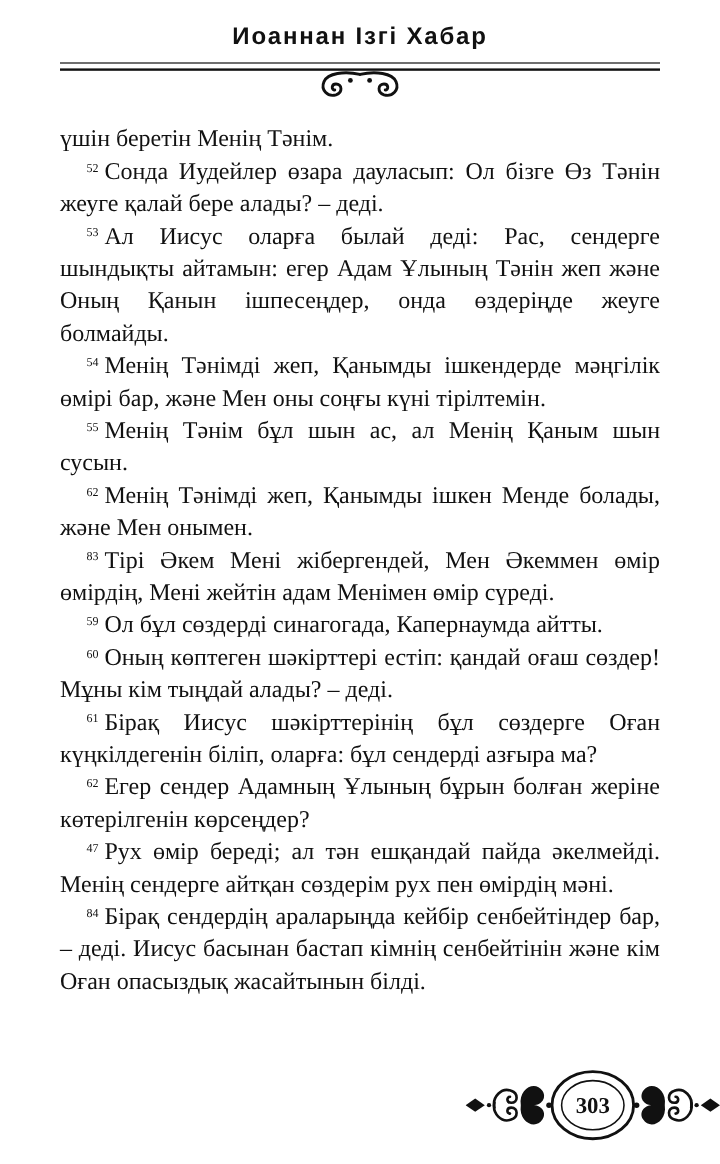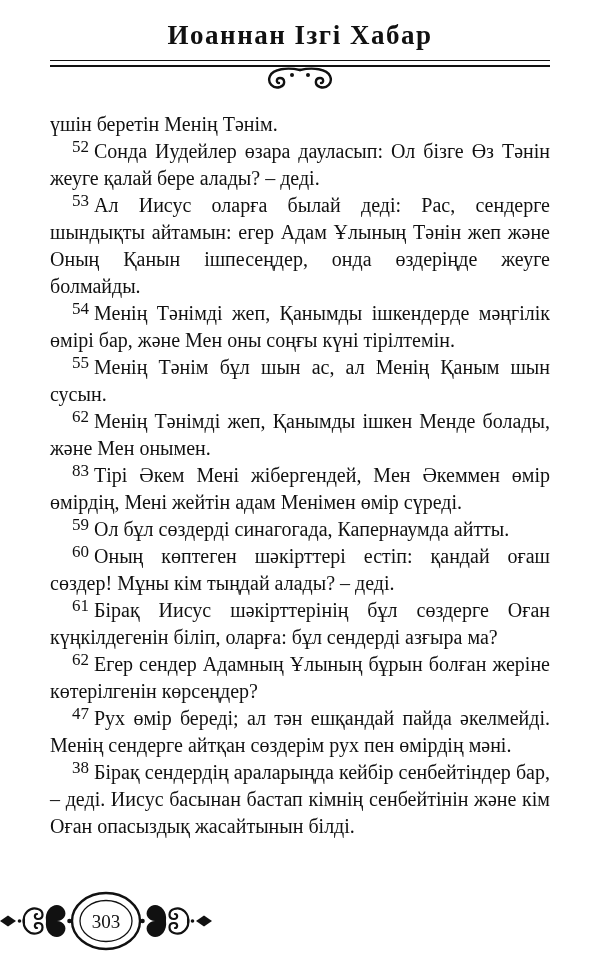--- a/index.html
+++ b/index.html
@@ -4,40 +4,40 @@
 <style>
   html,body{margin:0;padding:0;background:#ffffff;}
   .page{
     width:600px;height:970px;position:relative;overflow:hidden;
     background:#ffffff;color:#111111;box-sizing:border-box;
     padding:20px 50px 0 50px;
     font-family:"Liberation Serif", serif;
   }
   .title{
     margin:0 0 9px 0;text-align:center;
-    font-family:Liberation Serif, serif;font-weight:700;
-    font-size:27px;letter-spacing:1.5px;
+    font-family:Liberation Sans, sans-serif;font-weight:700;
+    font-size:20px;letter-spacing:1.5px;
   }
   .rule{
     border-top:1.5px solid #111;height:4px;border-bottom:2.5px solid #111;
   }
   .ornament-top{display:flex;justify-content:center;margin-top:0;height:24px;}
   .scripture{
     margin-top:20px;font-size:20px;line-height:27px;text-align:justify;
   }
   .scripture p{margin:0;}
   p.verse{text-indent:22px;}
   p.continuation{text-indent:0;font-family:Liberation Serif, serif;}
   sup.vnum{
-    font-size:17px;line-height:0;vertical-align:baseline;
+    font-size:10px;line-height:0;vertical-align:baseline;
     position:relative;top:-6px;margin-right:5px;
   }
   .footer{
     position:absolute;left:0;right:0;bottom:18px;
-    display:flex;justify-content:flex-start;
+    display:flex;justify-content:flex-end;font-weight:bold;
   }
   .cartouche-text{
     font-family:"Liberation Serif", serif;font-size:19px;fill:#111;
   }
 </style>
 </head>
 <body>
 
 <div class="page">
 
@@ -63,21 +63,21 @@
         <p class="verse"><sup class="vnum">53</sup><span>Ал Иисус оларға былай деді: Рас, сендерге шындықты айтамын: егер Адам Ұлының Тәнін жеп және Оның Қанын ішпесеңдер, онда өздеріңде жеуге болмайды.</span></p>
         <p class="verse"><sup class="vnum">54</sup><span>Менің Тәнімді жеп, Қанымды ішкендерде мәңгілік өмірі бар, және Мен оны соңғы күні тірілтемін.</span></p>
         <p class="verse"><sup class="vnum">55</sup><span>Менің Тәнім бұл шын ас, ал Менің Қаным шын сусын.</span></p>
         <p class="verse"><sup class="vnum">62</sup><span>Менің Тәнімді жеп, Қанымды ішкен Менде болады, және Мен онымен.</span></p>
         <p class="verse"><sup class="vnum">83</sup><span>Тірі Әкем Мені жібергендей, Мен Әкеммен өмір өмірдің, Мені жейтін адам Менімен өмір сүреді.</span></p>
         <p class="verse"><sup class="vnum">59</sup><span>Ол бұл сөздерді синагогада, Капернаумда айтты.</span></p>
         <p class="verse"><sup class="vnum">60</sup><span>Оның көптеген шәкірттері естіп: қандай оғаш сөздер! Мұны кім тыңдай алады? – деді.</span></p>
         <p class="verse"><sup class="vnum">61</sup><span>Бірақ Иисус шәкірттерінің бұл сөздерге Оған күңкілдегенін біліп, оларға: бұл сендерді азғыра ма?</span></p>
         <p class="verse"><sup class="vnum">62</sup><span>Егер сендер Адамның Ұлының бұрын болған жеріне көтерілгенін көрсеңдер?</span></p>
         <p class="verse"><sup class="vnum">47</sup><span>Рух өмір береді; ал тән ешқандай пайда әкелмейді. Менің сендерге айтқан сөздерім рух пен өмірдің мәні.</span></p>
-        <p class="verse"><sup class="vnum">38</sup><span>Бірақ сендердің араларыңда кейбір сенбейтіндер бар, – деді. Иисус басынан бастап кімнің сенбейтінін және кім Оған опасыздық жасайтынын білді.</span></p>
+        <p class="verse"><sup class="vnum">84</sup><span>Бірақ сендердің араларыңда кейбір сенбейтіндер бар, – деді. Иисус басынан бастап кімнің сенбейтінін және кім Оған опасыздық жасайтынын білді.</span></p>
       </div>
   </div>
 
   <div class="footer">
     <svg width="212" height="62" viewBox="0 0 212 62" aria-hidden="true">
 
       <g>
         <polygon points="0,31 8,25.5 16,31 8,36.5" fill="#111"></polygon>
         <circle cx="19.5" cy="31" r="1.8" fill="#111"></circle>
         <g stroke="#111" stroke-width="2.2" fill="none" stroke-linecap="round">

